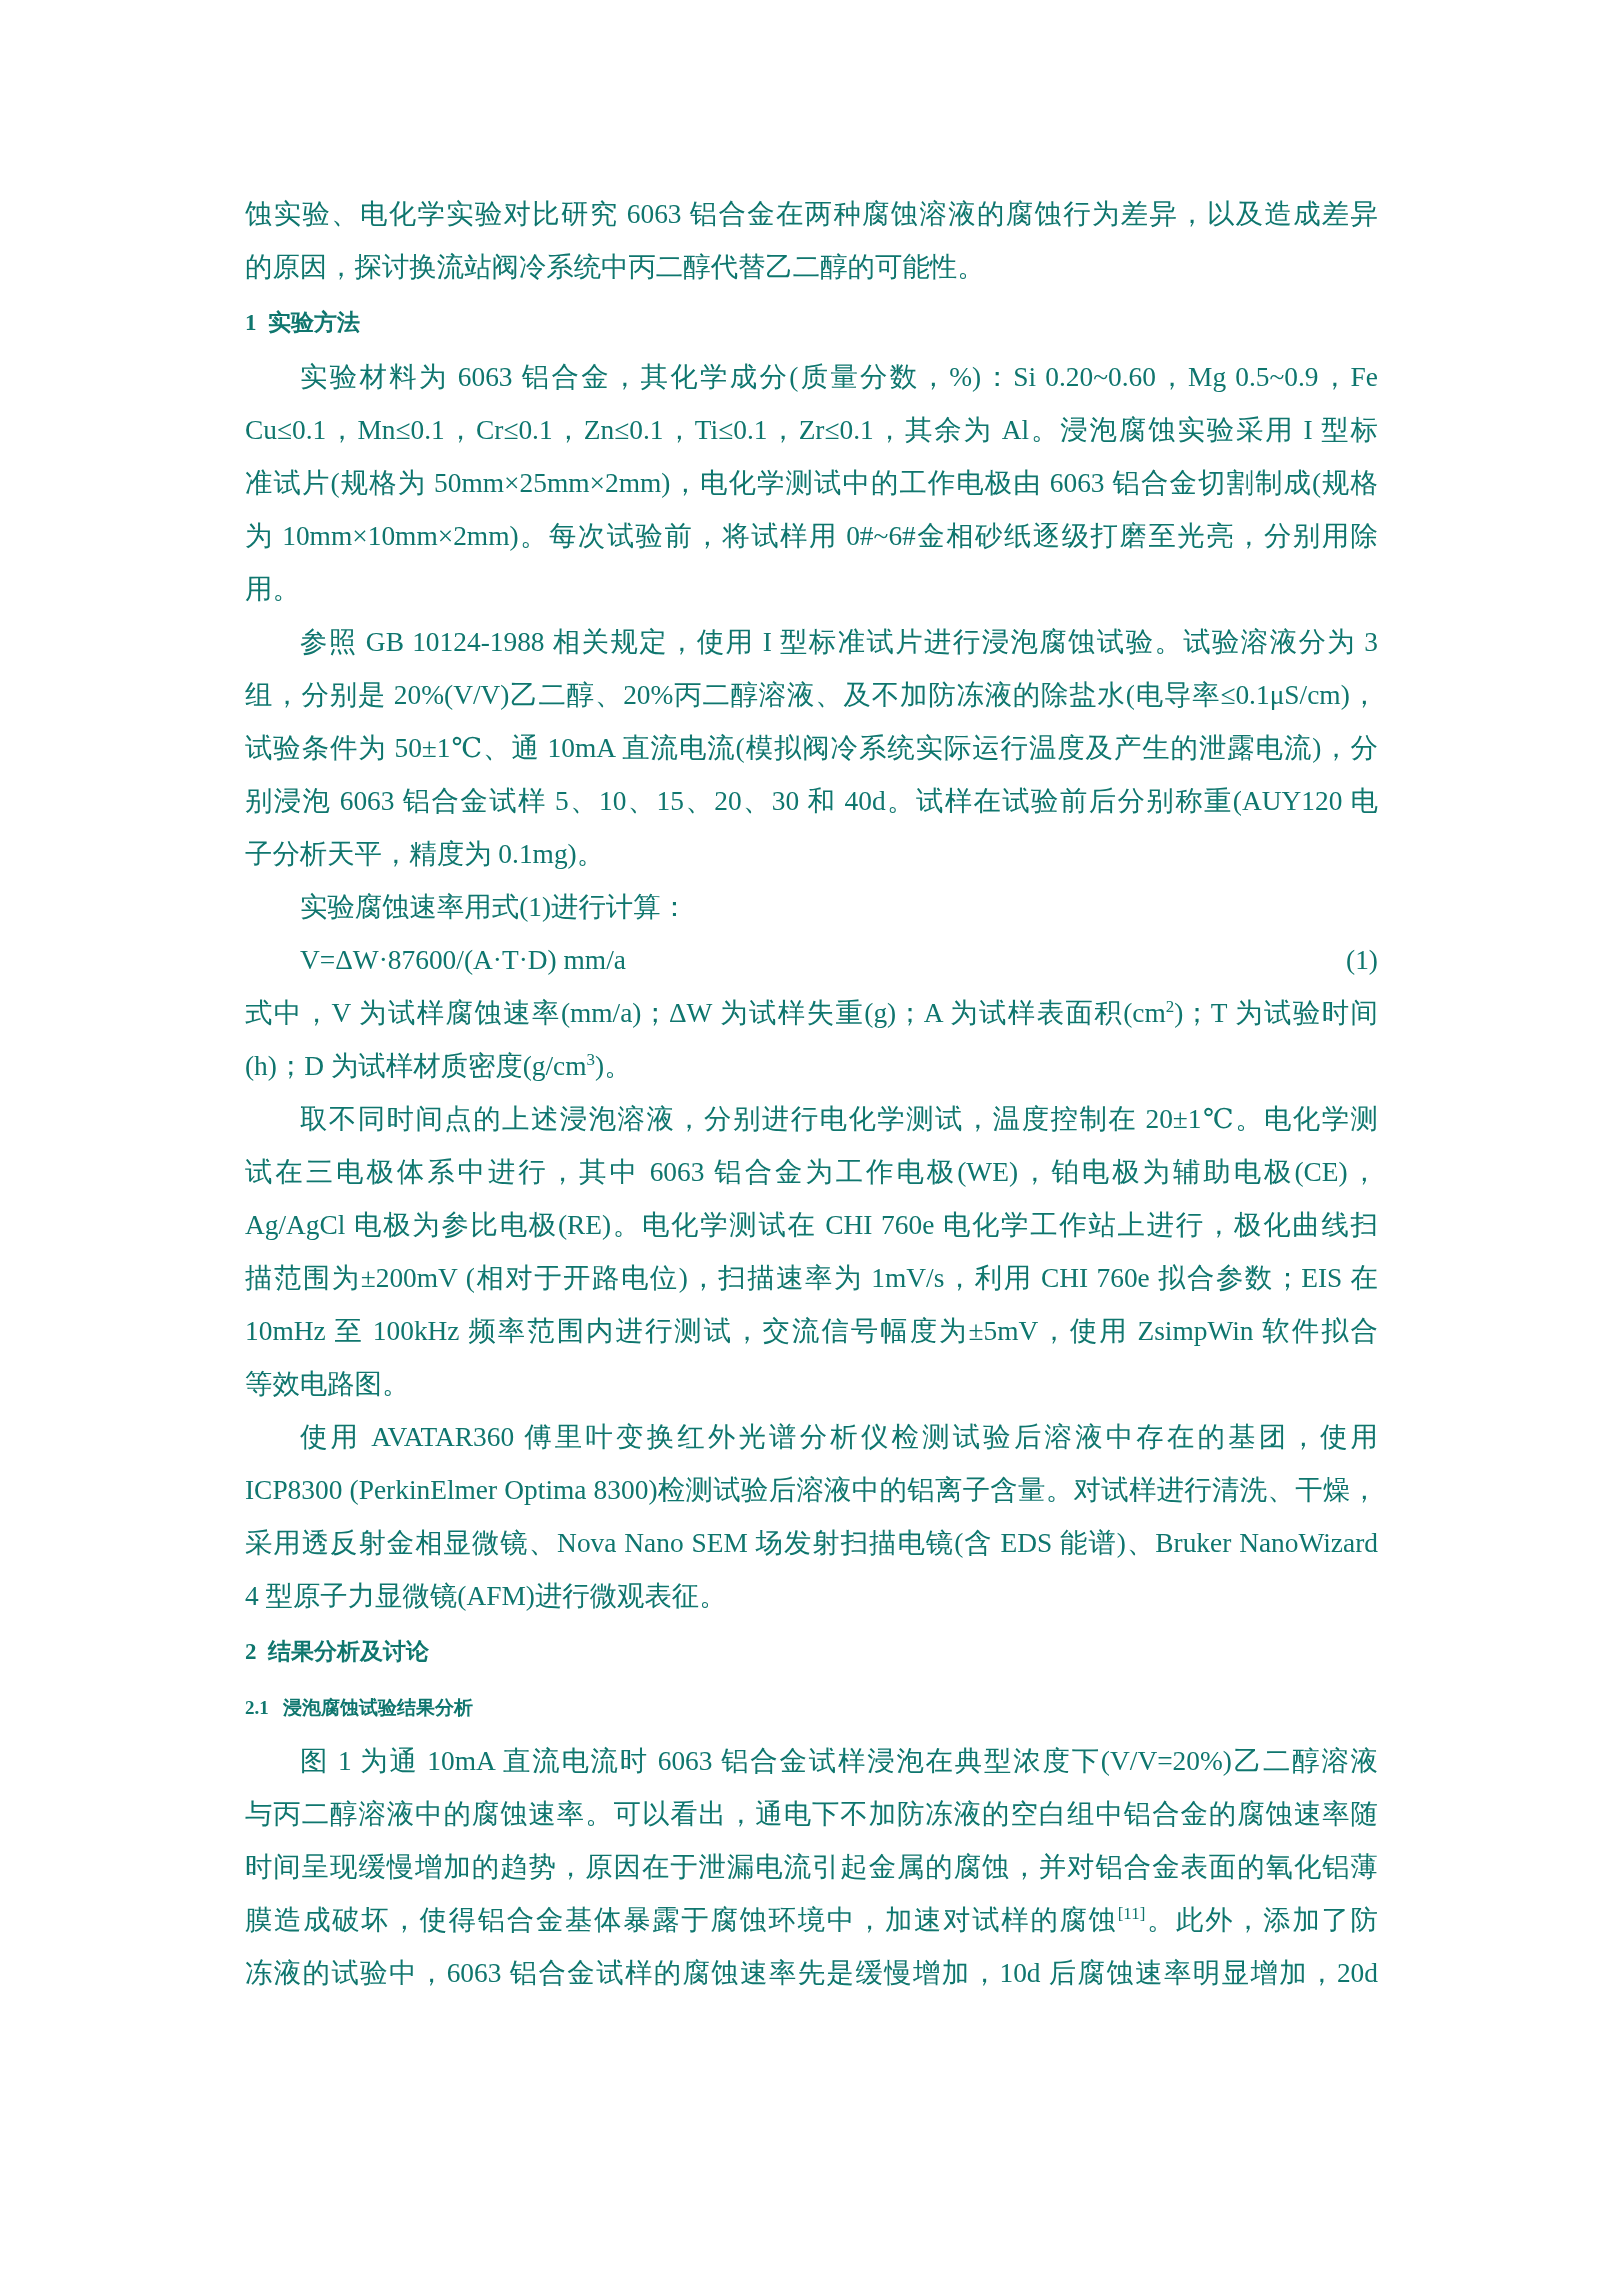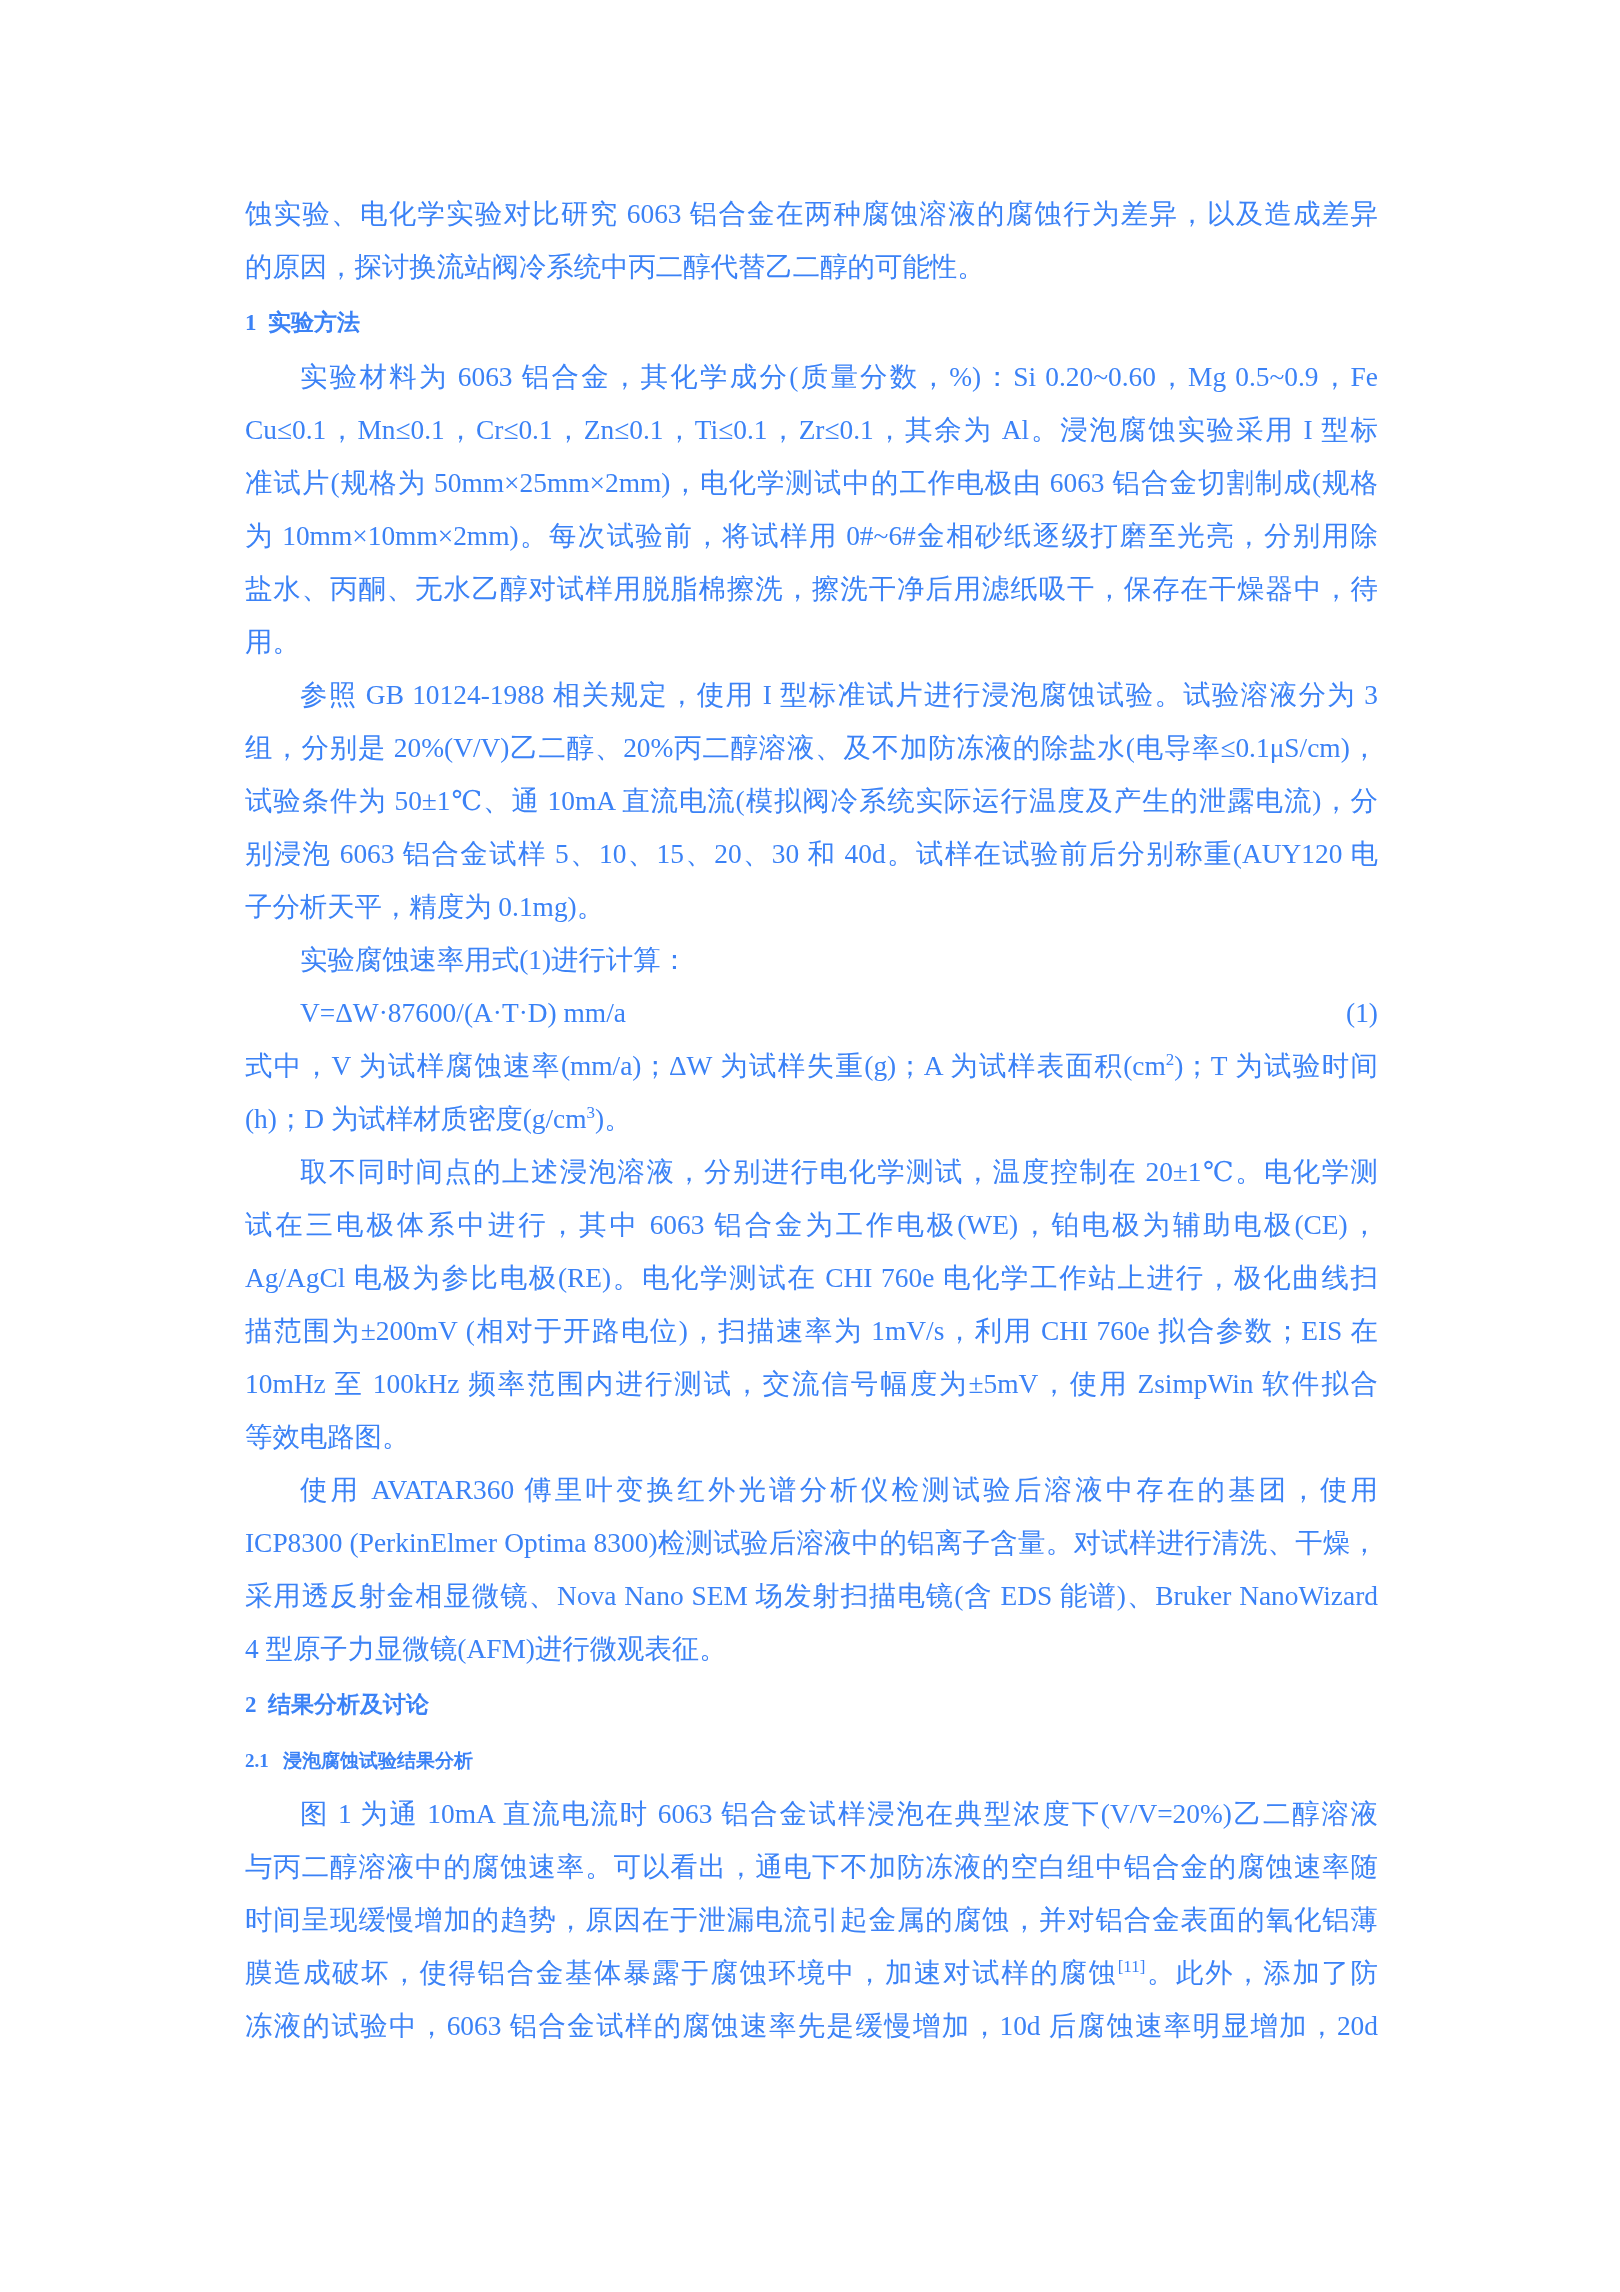--- a/index.html
+++ b/index.html
@@ -3,21 +3,21 @@
 <meta charset="utf-8">
 <style>
   html, body { margin: 0; padding: 0; background: #ffffff; }
   .page {
     position: relative;
     width: 1620px;
     height: 2293px;
     background: #ffffff;
     overflow: hidden;
     font-family: "Liberation Serif", "DejaVu Serif", serif;
-    color: #3b82f6;
+    color: #0f766e;
   }
   .content {
     position: absolute;
     left: 245px;
     top: 188px;
     width: 1133px;
   }
   .line {
     font-size: 27.4px;
     line-height: 53px;
@@ -65,21 +65,20 @@
 <div class="page">
   <div class="content">
     <div>
         <div class="line justify">蚀实验、电化学实验对比研究 6063 铝合金在两种腐蚀溶液的腐蚀行为差异，以及造成差异</div>
         <div class="line last">的原因，探讨换流站阀冷系统中丙二醇代替乙二醇的可能性。</div>
         <div class="line h1">1  实验方法</div>
         <div class="line indent justify">实验材料为 6063 铝合金，其化学成分(质量分数，%)：Si 0.20~0.60，Mg 0.5~0.9，Fe 0.35，</div>
         <div class="line justify">Cu≤0.1，Mn≤0.1，Cr≤0.1，Zn≤0.1，Ti≤0.1，Zr≤0.1，其余为 Al。浸泡腐蚀实验采用 I 型标</div>
         <div class="line justify">准试片(规格为 50mm×25mm×2mm)，电化学测试中的工作电极由 6063 铝合金切割制成(规格</div>
         <div class="line justify">为 10mm×10mm×2mm)。每次试验前，将试样用 0#~6#金相砂纸逐级打磨至光亮，分别用除</div>
-        <div class="line justify">盐水、丙酮、无水乙醇对试样用脱脂棉擦洗，擦洗干净后用滤纸吸干，保存在干燥器中，待</div>
         <div class="line last">用。</div>
         <div class="line indent justify">参照 GB 10124-1988 相关规定，使用 I 型标准试片进行浸泡腐蚀试验。试验溶液分为 3</div>
         <div class="line justify">组，分别是 20%(V/V)乙二醇、20%丙二醇溶液、及不加防冻液的除盐水(电导率≤0.1μS/cm)，</div>
         <div class="line justify">试验条件为 50±1℃、通 10mA 直流电流(模拟阀冷系统实际运行温度及产生的泄露电流)，分</div>
         <div class="line justify">别浸泡 6063 铝合金试样 5、10、15、20、30 和 40d。试样在试验前后分别称重(AUY120 电</div>
         <div class="line last">子分析天平，精度为 0.1mg)。</div>
         <div class="line indent last">实验腐蚀速率用式(1)进行计算：</div>
         <div class="line formula">
           <span class="eq">V=ΔW·87600/(A·T·D) mm/a</span>
           <span>(1)</span>

